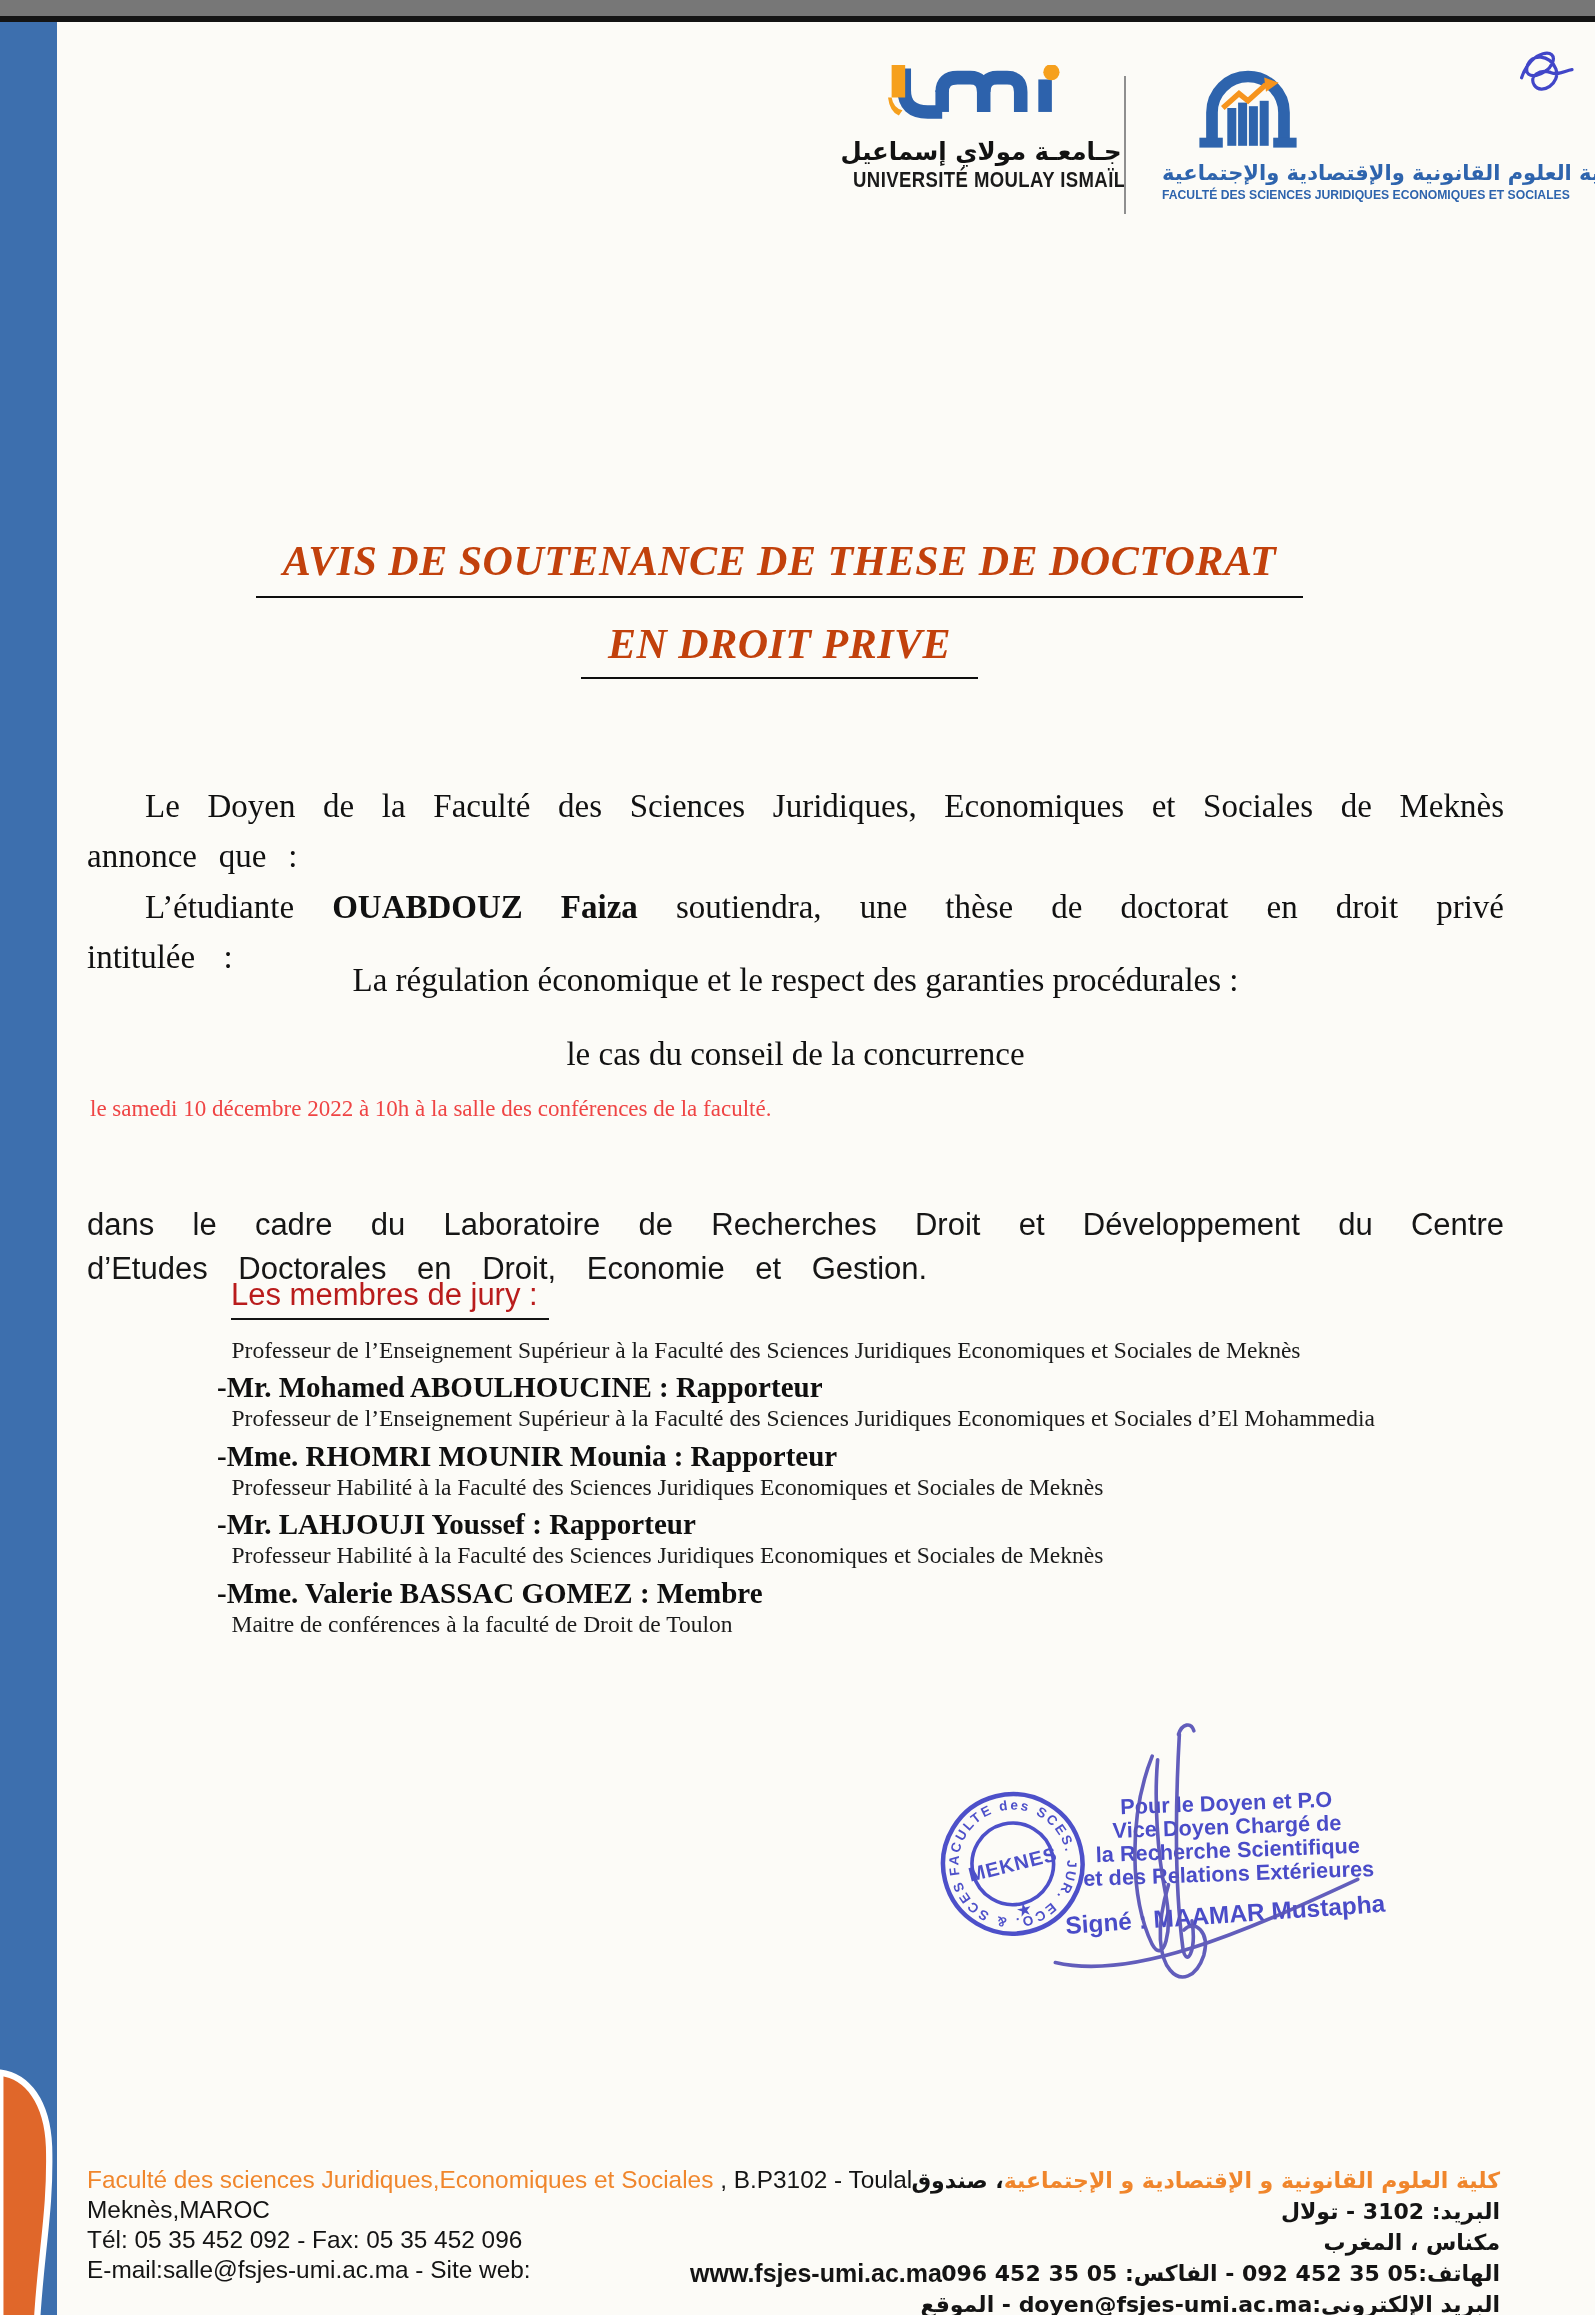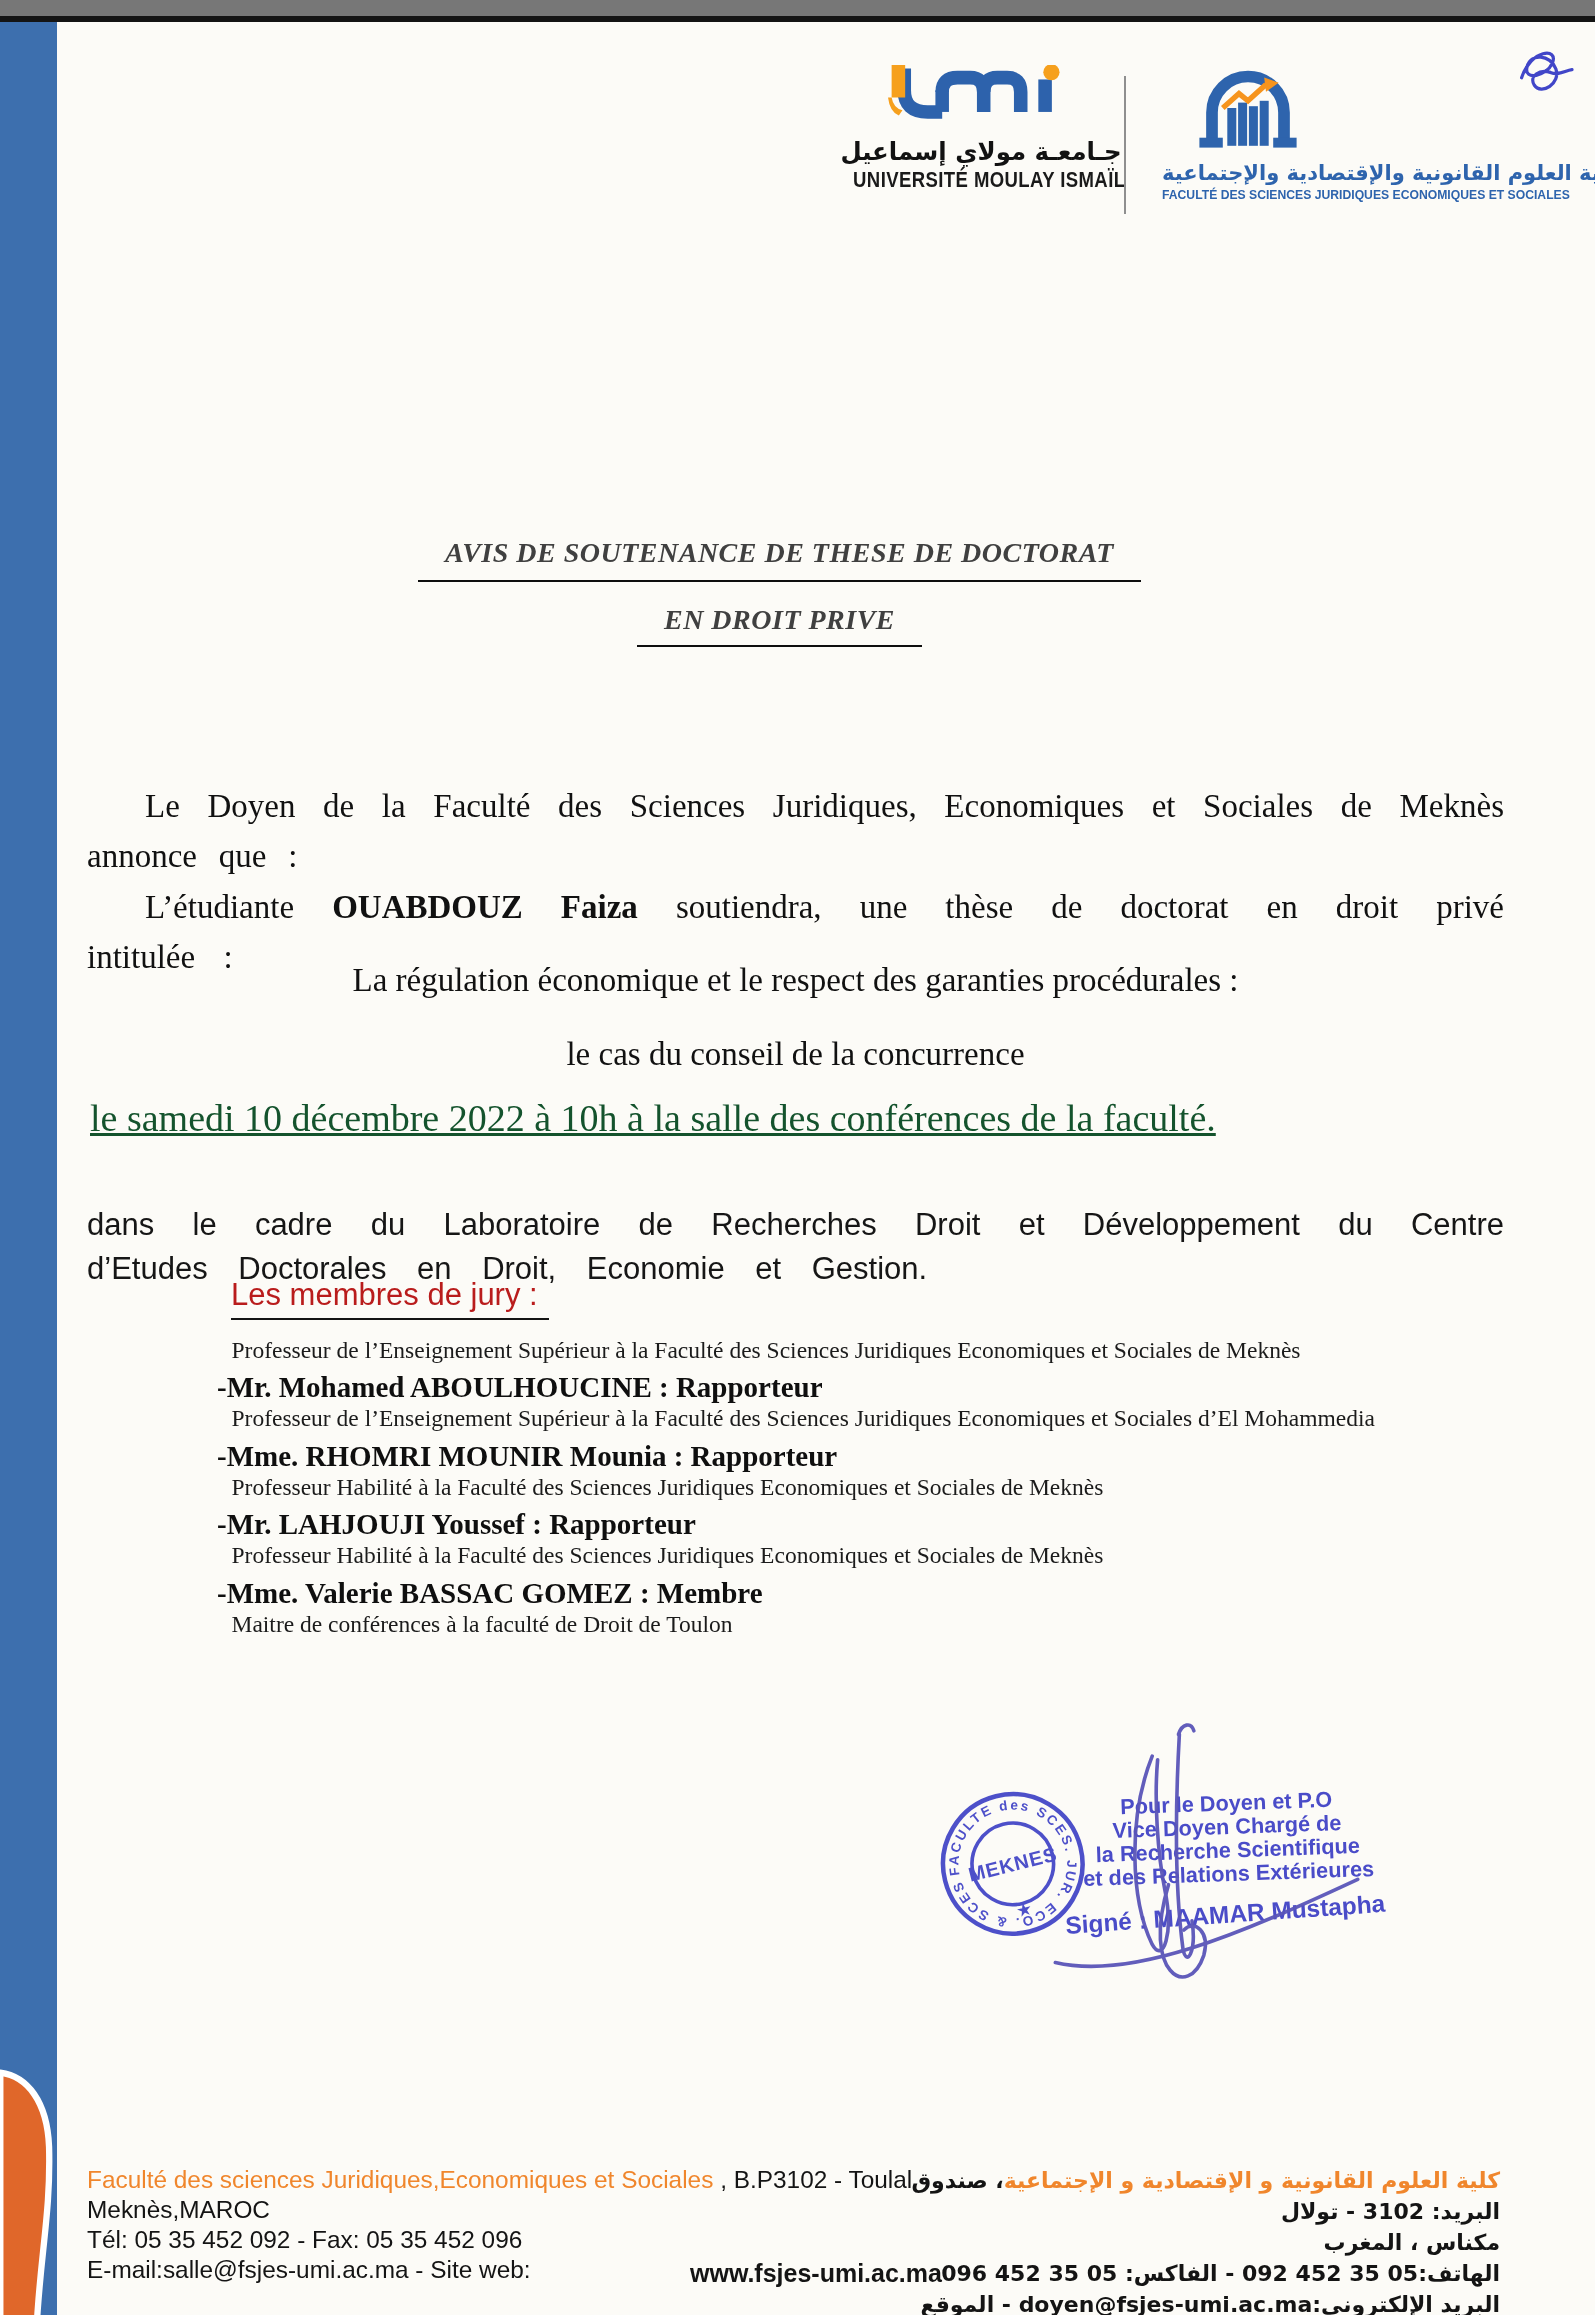--- a/index.html
+++ b/index.html
@@ -15,31 +15,31 @@
   .hdr-umi{position:absolute;left:825px;top:49px;width:312px;text-align:center;}
   .umi-ar{font-family:"DejaVu Sans",sans-serif;font-size:24.4px;font-weight:bold;color:#121212;margin-top:2.7px;}
   .umi-fr{font-family:"Liberation Sans",sans-serif;font-size:22.6px;font-weight:700;color:#1a1a1a;letter-spacing:0.5px;transform:scaleX(.82);transform-origin:center;margin-top:1.8px;white-space:nowrap;}
   .hdr-div{position:absolute;left:1124px;top:60px;width:1.8px;height:138px;background:#8f8f8f;}
   .hdr-fac{position:absolute;left:1162px;top:47px;width:380px;text-align:center;}
   .fac-ar{font-family:"DejaVu Sans",sans-serif;font-size:21px;font-weight:bold;color:#2e64ad;margin-top:3.6px;white-space:nowrap;}
   .fac-fr{font-family:"Liberation Sans",sans-serif;font-size:12.7px;font-weight:700;color:#2e64ad;margin-top:3.6px;white-space:nowrap;transform:scaleX(.96);transform-origin:left;}
 
   
   .title-wrap{position:absolute;left:74px;top:521px;width:1411px;text-align:center;}
-  .title-line{display:inline-block;font-family:"Liberation Serif",serif;font-style:italic;font-weight:700;font-size:28px;color:#404040;border-bottom:2.7px solid #0e0e0e;padding:0 27px 11px 27px;letter-spacing:0.5px;}
+  .title-line{display:inline-block;font-family:"Liberation Serif",serif;font-style:italic;font-weight:700;font-size:42px;color:#c2410c;border-bottom:2.7px solid #0e0e0e;padding:0 27px 11px 27px;letter-spacing:0.5px;}
   .title-line2{margin-top:22px;padding-bottom:9px;}
 
   
   .para{position:absolute;left:87px;width:1417px;font-size:33px;line-height:1.5;text-align:justify;color:#111;}
   .p1{top:733px;text-indent:58px;word-spacing:13.6px;}
   .p2{top:834px;text-indent:58px;word-spacing:20px;}
   .thesis{position:absolute;left:87px;width:1417px;text-align:center;font-size:33px;color:#111;}
   .thesis1{top:946px;}
   .thesis2{top:1020px;}
-  .dateline{position:absolute;left:90px;top:1080px;font-size:38px;color:#14532d;text-decoration:underline;}
+  .dateline{position:absolute;left:90px;top:1080px;font-size:23px;color:#ef4444;}
   .lab{position:absolute;left:87px;top:1156px;width:1417px;font-family:"Liberation Sans",sans-serif;font-size:31px;line-height:1.42;text-align:justify;word-spacing:22px;color:#161616;}
   .jury-h{position:absolute;left:231px;top:1261px;font-family:"Liberation Sans",sans-serif;font-size:31px;color:#b91c1c;border-bottom:2.7px solid #141414;padding:0 11px 4.5px 0;}
   .jury{position:absolute;left:217px;top:1321px;width:1321px;}
   .jury .name{font-family:"Liberation Serif",serif;font-weight:700;font-size:29px;line-height:36px;color:#0f0f0f;}
   .jury .role{font-family:"Liberation Serif",serif;font-size:23.5px;line-height:24.4px;margin:0.9px 0 7.2px 14.5px;color:#1b1b1b;}
 
   
   .stampsvg{position:absolute;left:915px;top:1702px;}
   .seal-text{font-family:"Liberation Sans",sans-serif;font-weight:bold;fill:#3b3ec5;}
   .paraphe{position:absolute;left:1509px;top:23.5px;}

